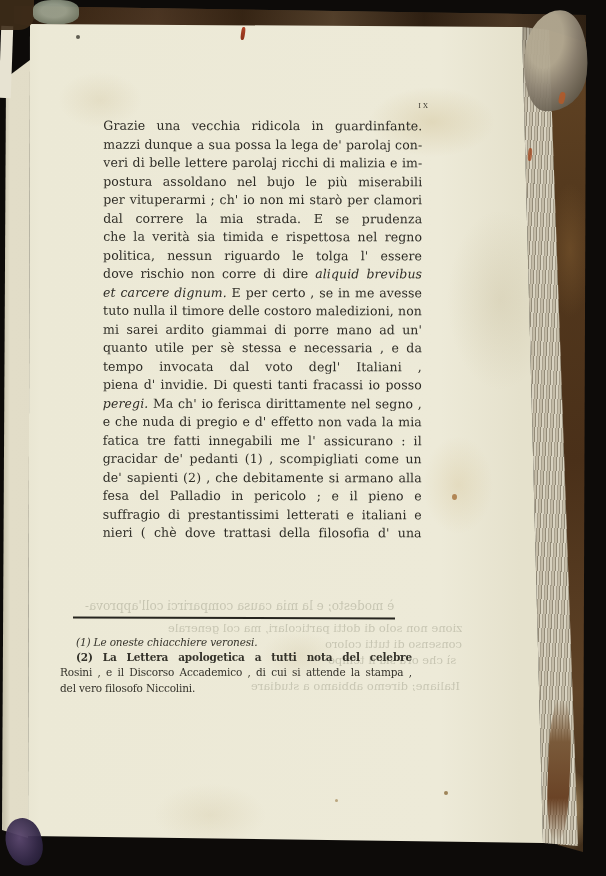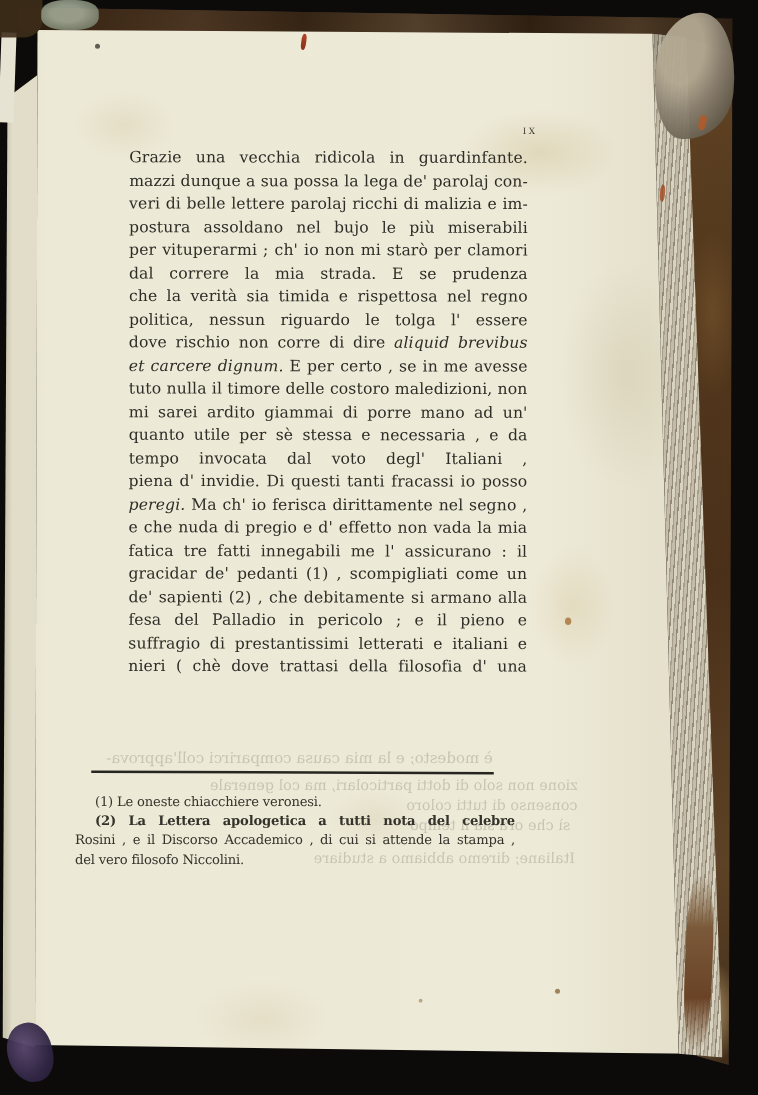--- a/index.html
+++ b/index.html
@@ -68,21 +68,21 @@
   .main-text{position:absolute;left:66px;top:117px;width:356px;font-size:12.5px;
     color:#2e2c26;transform:rotate(0.1deg);}
   .tline{text-align:justify;text-align-last:justify;height:18.5px;line-height:18.5px;
     overflow:hidden;letter-spacing:.1px;margin-left:37px;}
   .tline i{}
   .fn-rule{position:absolute;left:73px;top:617px;width:322px;height:2px;background:#26251f;
     transform:rotate(0.2deg);}
   .footnotes{position:absolute;left:60px;top:635px;width:352px;font-size:10.5px;
     line-height:15.2px;color:#34322a;letter-spacing:-.15px;}
   .fline{height:15.2px;overflow:hidden;}
-  .fline:nth-child(1){text-indent:16px;}
+  .fline:nth-child(1){text-indent:16px;font-style:italic;}
   .fline:nth-child(2){text-indent:16px;text-align:justify;text-align-last:justify;font-weight:bold;}
   .fline:nth-child(3){text-align:justify;text-align-last:justify;}
 
   
   .ghosts{position:absolute;inset:0;pointer-events:none;}
   .gline{position:absolute;transform:scaleX(-1);color:#73745f;opacity:.3;
     font-size:11.5px;white-space:nowrap;filter:blur(.4px);}
   .gline:nth-child(1){top:599px;right:212px;font-size:12px;}
   .gline:nth-child(2){top:621px;right:144px;}
   .gline:nth-child(3){top:637px;right:144px;}

